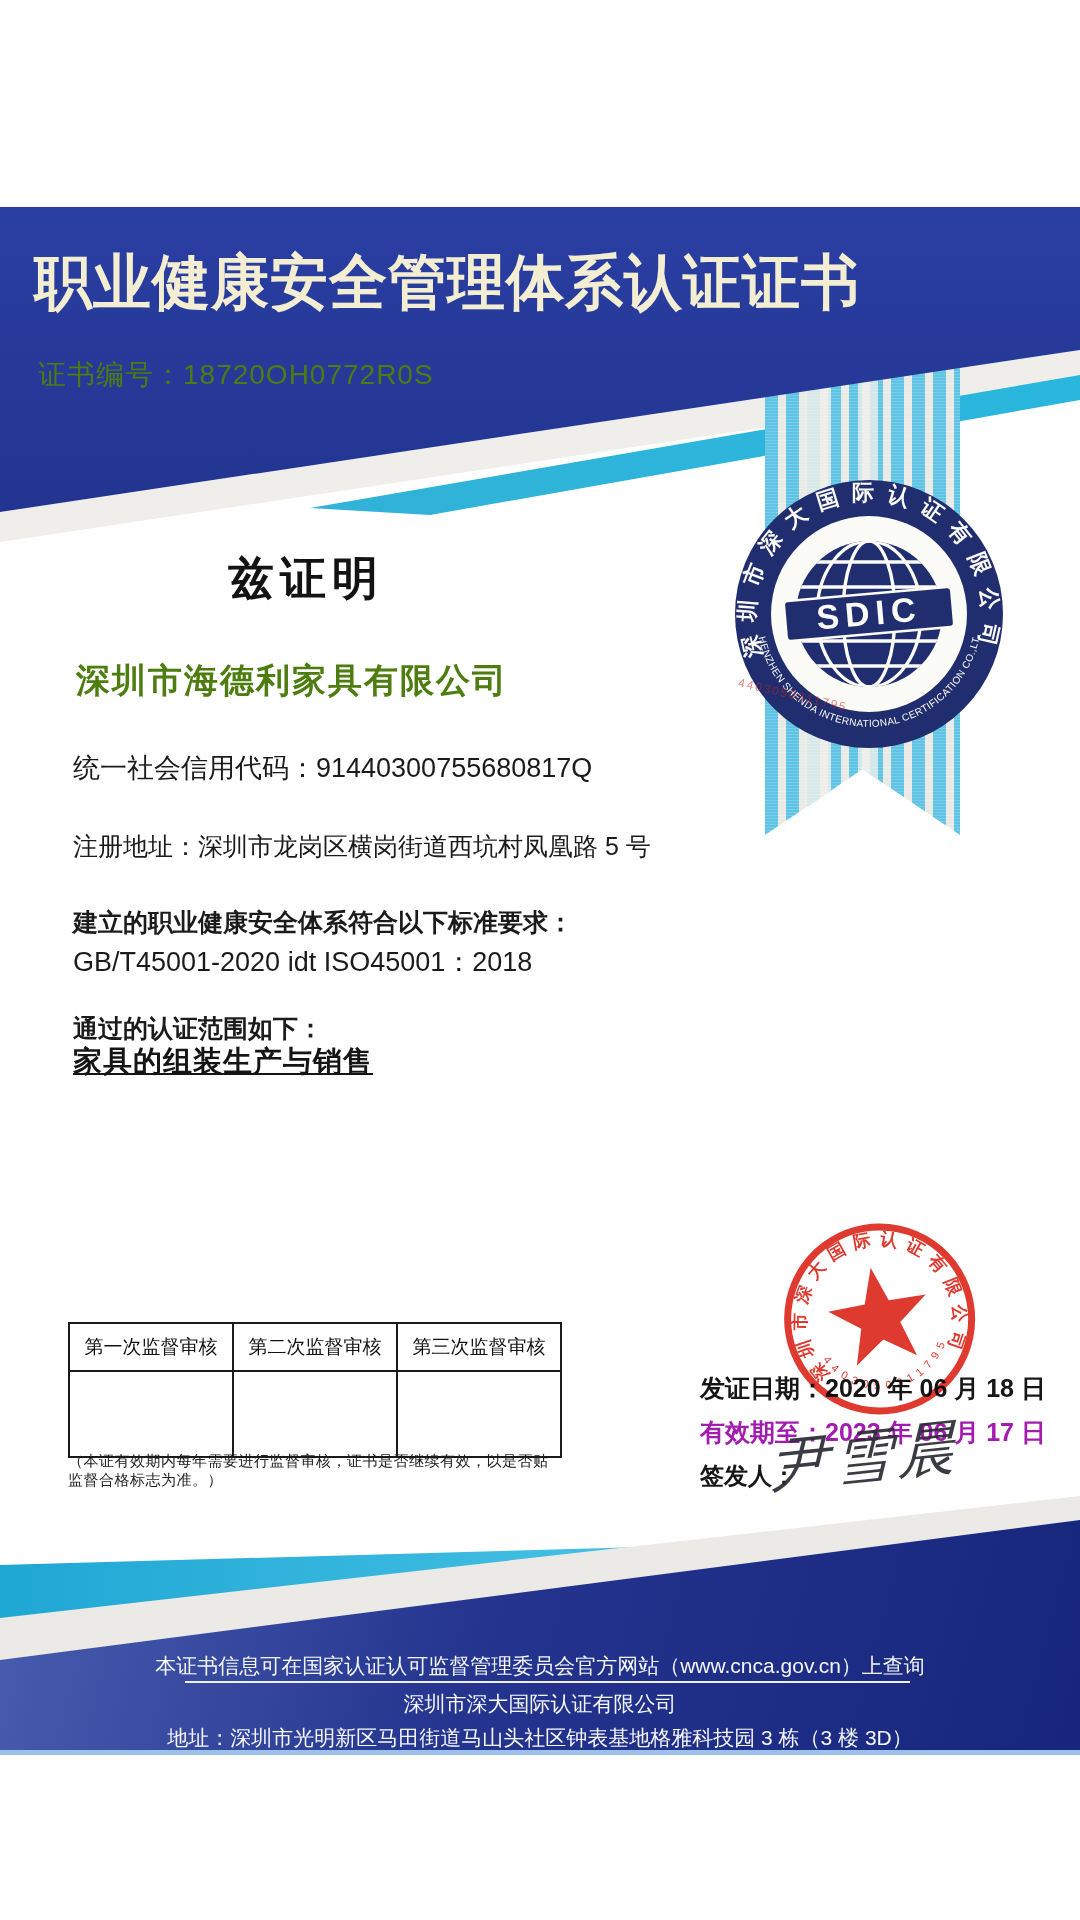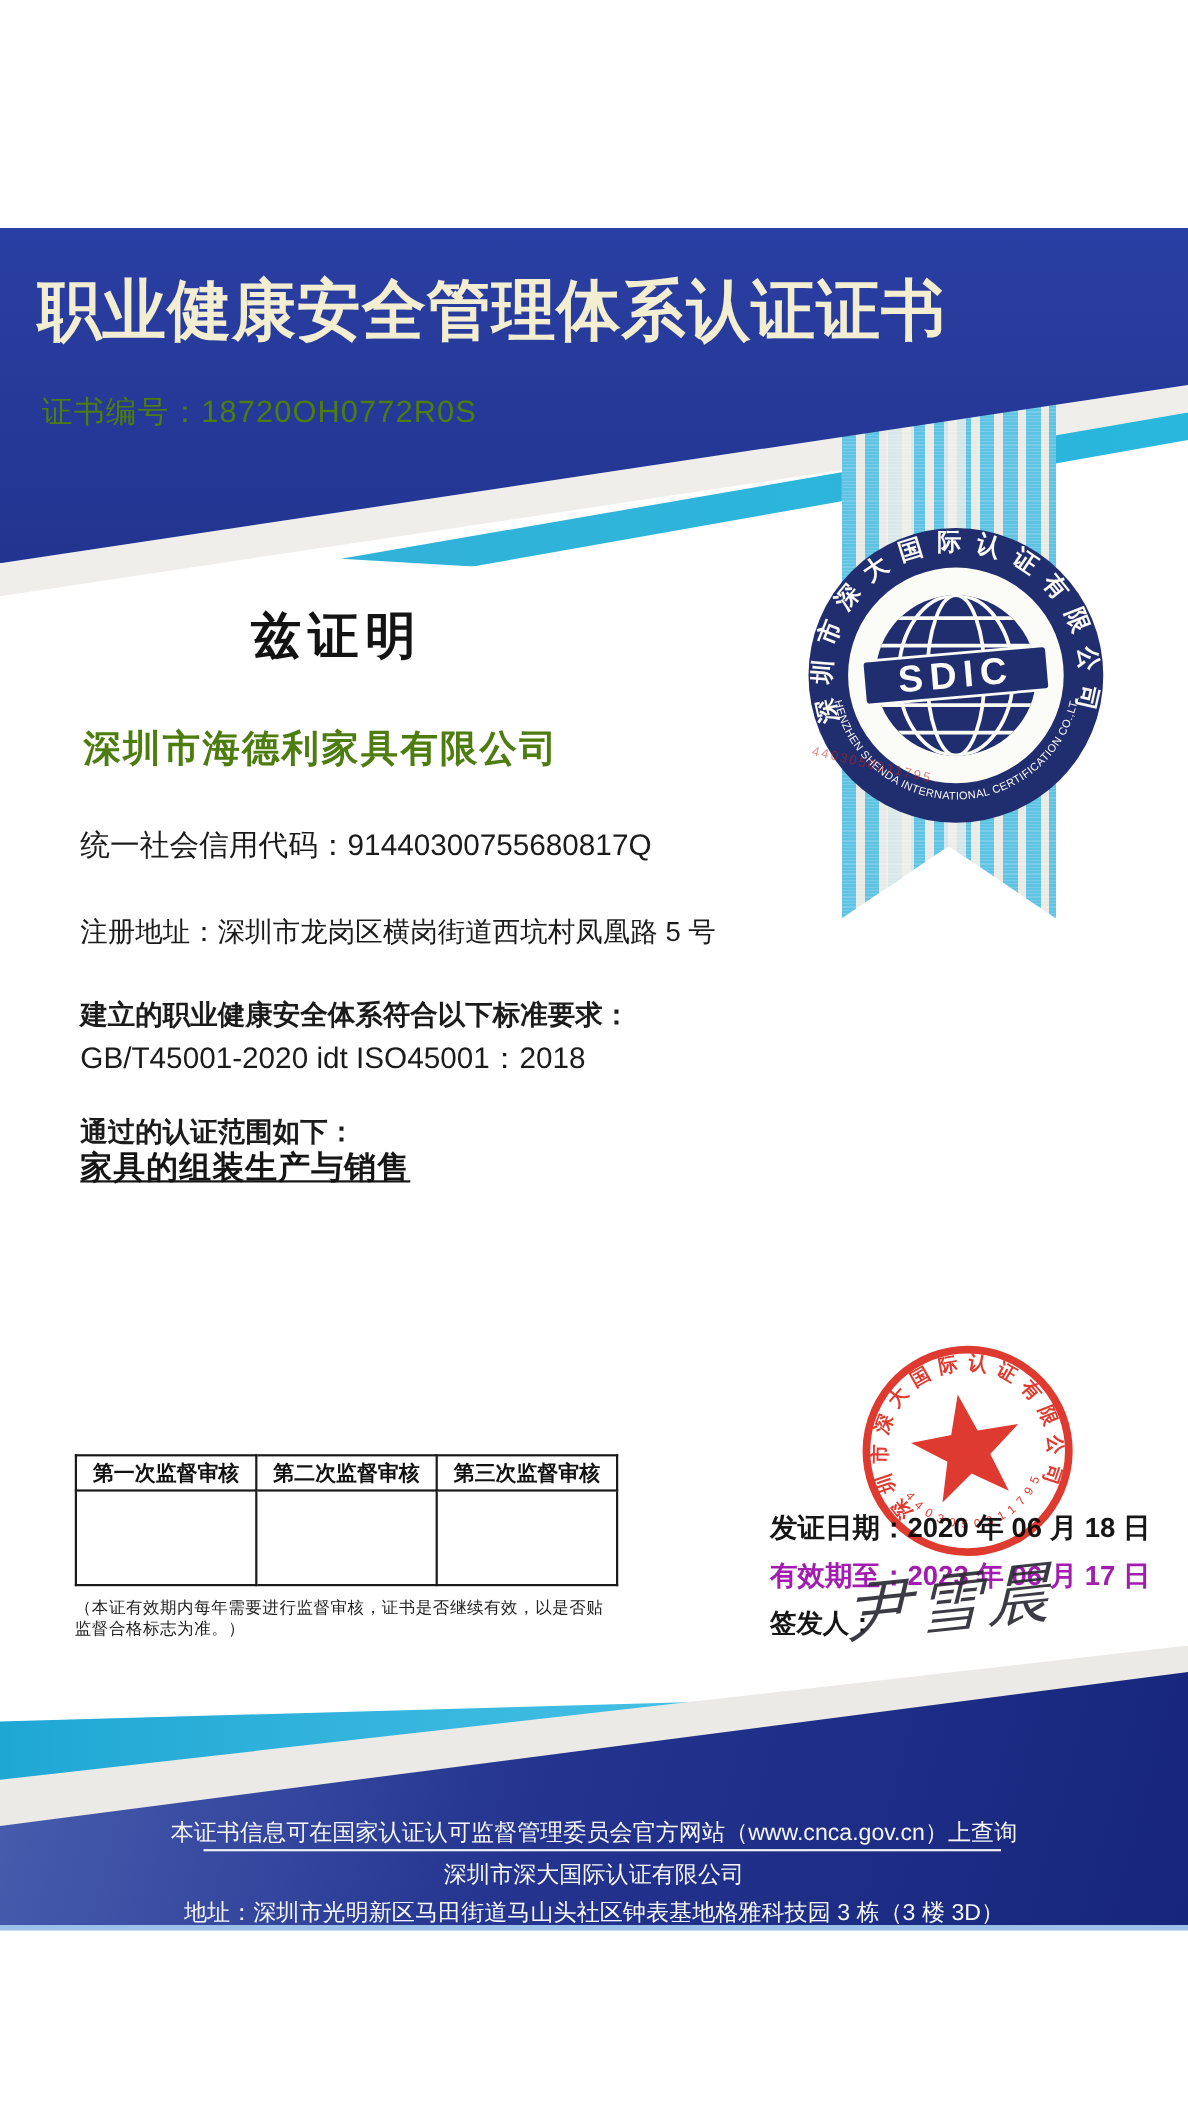--- a/index.html
+++ b/index.html
@@ -53,21 +53,21 @@
   .company-name    { position:absolute; left:76px;  top:658px;  font-size:34px; font-weight:600; color:#4d7c0f; letter-spacing:2px;text-align:center; }
   .credit-line     { position:absolute; left:73px;  top:750px;  font-size:27px; color:#1b1b1b; }
   .address-line    { position:absolute; left:73px;  top:830px;  font-size:25px; color:#1b1b1b; }
   .standard-intro  { position:absolute; left:73px;  top:906px;  font-size:25px; font-weight:600; color:#1b1b1b; }
   .standard-line   { position:absolute; left:73px;  top:944px;  font-size:27px; color:#1b1b1b; }
   .scope-intro     { position:absolute; left:73px;  top:1012px; font-size:25px; font-weight:600; color:#1b1b1b; }
   .scope-line      { position:absolute; left:73px;  top:1042px; font-size:29px; font-weight:600; color:#151515; letter-spacing:1px;text-decoration:underline; }
 
   
   .audit-table { position:absolute; left:68px; top:1322px; width:494px; border-collapse:collapse; z-index:5; }
-  .audit-table th { border:2px solid #1a1a1a; height:32px; font-size:19px; font-weight:700; color:#111; text-align:center; }
+  .audit-table th { border:2px solid #1a1a1a; height:48px; font-size:19px; font-weight:400; color:#111; text-align:center; }
   .audit-table td { border:2px solid #1a1a1a; height:86px; }
   .audit-note { position:absolute; left:68px; top:1452px; width:494px; font-size:15px; color:#222; letter-spacing:.5px; }
 
   
   .issue-date-line  { position:absolute; left:700px; top:1372px; font-size:25px; font-weight:600; color:#161616; z-index:5; }
   .valid-until-line { position:absolute; left:700px; top:1416px; font-size:25px; font-weight:700; color:#a21caf; z-index:5; }
   .signer-line      { position:absolute; left:700px; top:1460px; font-size:24px; font-weight:600; color:#161616; z-index:5; }
   .signature {
     position:absolute; left:770px; top:1418px; z-index:6;
     font-family:"DejaVu Serif", serif; font-style:italic; font-size:58px; color:#2b2b34;

